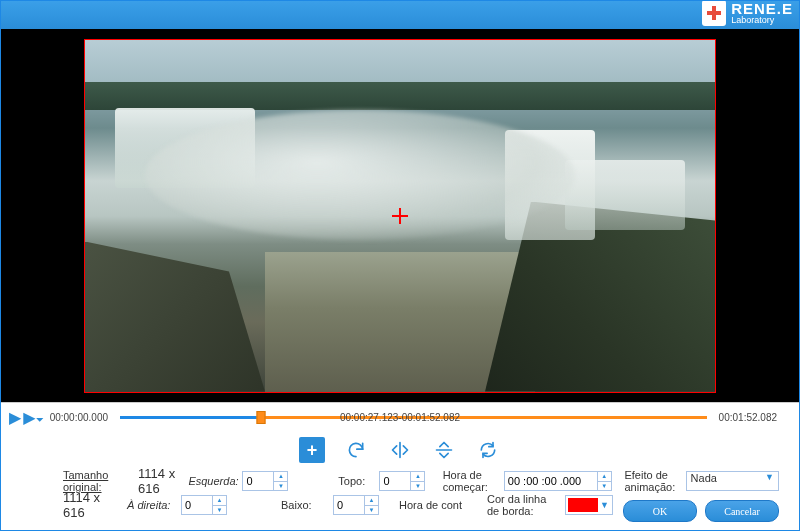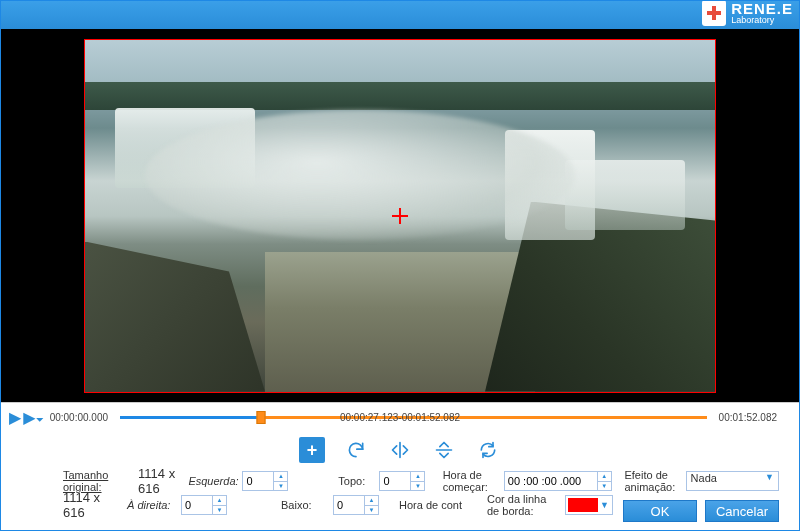--- a/index.html
+++ b/index.html
@@ -52,21 +52,21 @@
   .spin input{width:30px;border:none;font-size:11px;padding:0 3px;outline:none;}
   .spin.wide input{width:92px;}
   .spin-btns{width:14px;display:flex;flex-direction:column;border-left:1px solid #aac4e6;}
   .spin-btns span{flex:1;display:flex;align-items:center;justify-content:center;font-size:6px;color:#2a8dd8;cursor:pointer;line-height:1;}
   .spin-btns span:first-child{border-bottom:1px solid #aac4e6;}
   .combo{display:inline-flex;border:1px solid #aac4e6;height:20px;width:118px;padding:0 4px;background:#fff;justify-content:space-between;font-size:11px;}
   .combo .caret{color:#2a8dd8;font-size:9px;}
   .color-combo{display:inline-flex;align-items:center;border:1px solid #aac4e6;height:20px;width:48px;background:#fff;}
   .color-sw{width:30px;height:14px;margin:0 2px;background:#ff0000;}
   .footer-btns{position:absolute;right:20px;bottom:10px;display:flex;gap:8px;}
-  .btn{width:74px;height:22px;border:1px solid #1e78c8;background:linear-gradient(to bottom,#4aa3e8,#2a8dd8);color:#fff;font-size:13px;border-radius:0;cursor:pointer;}
+  .btn{width:74px;height:22px;border:1px solid #1e78c8;background:linear-gradient(to bottom,#4aa3e8,#2a8dd8);color:#fff;font-size:10px;border-radius:10px;cursor:pointer;font-family:Liberation Serif, serif;}
   .main{position:relative;height:calc(531px - 28px);}
 </style>
 </head>
 <body>
 
 <div class="titlebar">
   <div class="logo">
     <div class="logo-box">
         <div class="logo-cross"></div>
       </div>

